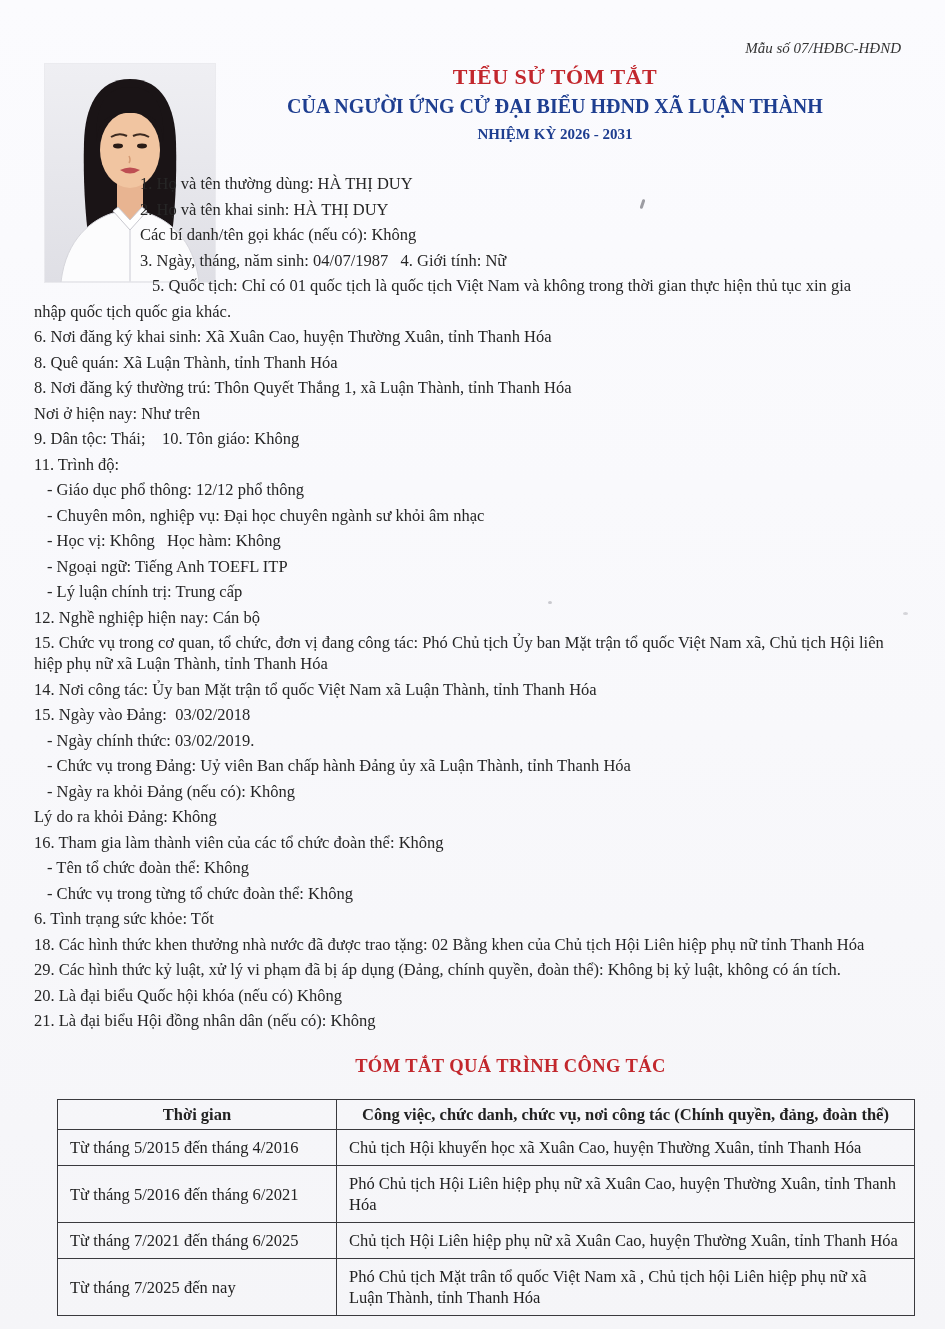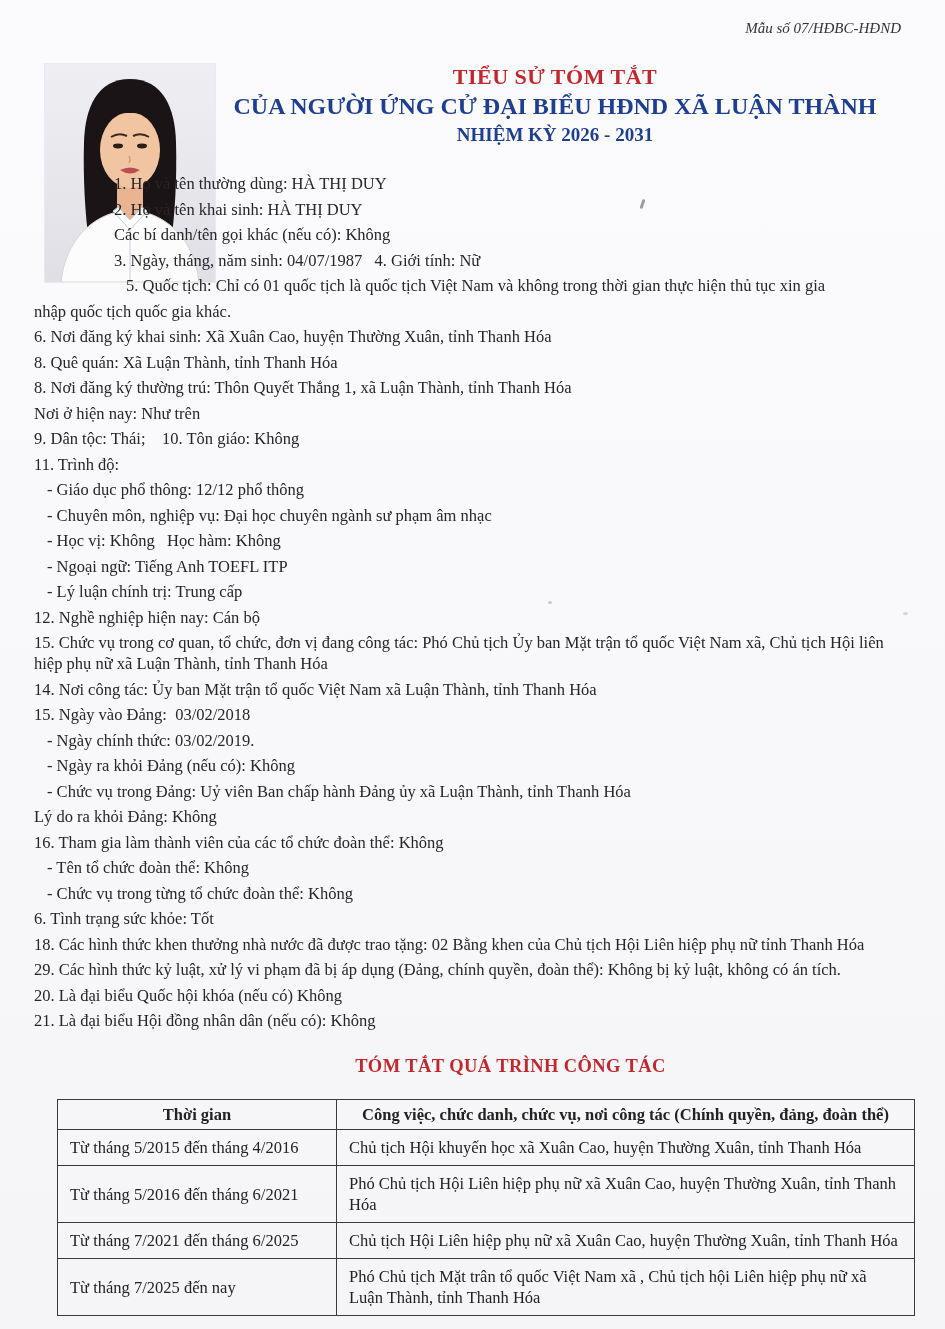--- a/index.html
+++ b/index.html
@@ -8,52 +8,52 @@
     width: 945px;
     height: 1329px;
     margin: 0 auto;
     background: linear-gradient(180deg, #fbfbfe 0%, #f8f8fb 55%, #f5f5f8 100%);
     font-family: "Liberation Serif", "DejaVu Serif", serif;
     color: #262626;
     overflow: hidden;
   }
   .form-number {
     position: absolute;
-    top: 20px; right: 44px;
+    top: 40px; right: 44px;
     font-style: italic;
     font-size: 15px;
     color: #333;
   }
   .title-block {
     margin: 12px 0 0 190px;
     padding-top: 50px;
     width: 730px;
     text-align: center;
     font-weight: bold;
   }
   .title-red   { color: #c2272d; font-size: 22px; line-height: 30px; letter-spacing: .5px; }
-  .title-blue  { color: #1e3e90; font-size: 24px; line-height: 29px; }
-  .title-blue2 { color: #1e3e90; font-size: 19px; line-height: 27px; }
+  .title-blue  { color: #1e3e90; font-size: 20px; line-height: 29px; }
+  .title-blue2 { color: #1e3e90; font-size: 15px; line-height: 27px; }
 
   .photo-frame {
     position: absolute;
     left: 45px; top: 64px;
     width: 170px; height: 218px;
     box-shadow: 0 0 0 1px rgba(120,120,130,.12);
     background: #e9e9ed;
   }
   .photo-frame svg { display: block; }
 
   .content {
     position: relative;
     margin-top: 25px;
     padding: 0 34px;
     font-size: 16.5px;
   }
-  .beside-block { margin-left: 80px; }
+  .beside-block { margin-left: 106px; }
   .line {
     margin: 0 0 4.5px 0;
     line-height: 21px;
     white-space: pre-wrap;
   }
   .line.indent5 { text-indent: 12px; }
   .line.sub { padding-left: 13px; }
 
   .section-heading {
     margin: 25px 0 0 0;
@@ -145,31 +145,31 @@
     </div>
 
     <p class="line">nhập quốc tịch quốc gia khác.</p>
     <p class="line">6. Nơi đăng ký khai sinh: Xã Xuân Cao, huyện Thường Xuân, tỉnh Thanh Hóa</p>
     <p class="line">8. Quê quán: Xã Luận Thành, tỉnh Thanh Hóa</p>
     <p class="line">8. Nơi đăng ký thường trú: Thôn Quyết Thắng 1, xã Luận Thành, tỉnh Thanh Hóa</p>
     <p class="line">Nơi ở hiện nay: Như trên</p>
     <p class="line">9. Dân tộc: Thái;    10. Tôn giáo: Không</p>
     <p class="line">11. Trình độ:</p>
     <p class="line sub">- Giáo dục phổ thông: 12/12 phổ thông</p>
-    <p class="line sub">- Chuyên môn, nghiệp vụ: Đại học chuyên ngành sư phạm âm nhạc</p>
+    <p class="line sub">- Chuyên môn, nghiệp vụ: Đại học chuyên ngành sư khỏi âm nhạc</p>
     <p class="line sub">- Học vị: Không   Học hàm: Không</p>
     <p class="line sub">- Ngoại ngữ: Tiếng Anh TOEFL ITP</p>
     <p class="line sub">- Lý luận chính trị: Trung cấp</p>
     <p class="line">12. Nghề nghiệp hiện nay: Cán bộ</p>
     <p class="line">15. Chức vụ trong cơ quan, tổ chức, đơn vị đang công tác: Phó Chủ tịch Ủy ban Mặt trận tổ quốc Việt Nam xã, Chủ tịch Hội liên hiệp phụ nữ xã Luận Thành, tỉnh Thanh Hóa</p>
     <p class="line">14. Nơi công tác: Ủy ban Mặt trận tổ quốc Việt Nam xã Luận Thành, tỉnh Thanh Hóa</p>
     <p class="line">15. Ngày vào Đảng:  03/02/2018</p>
     <p class="line sub">- Ngày chính thức: 03/02/2019.</p>
+    <p class="line sub">- Chức vụ trong Đảng: Uỷ viên Ban chấp hành Đảng ủy xã Luận Thành, tỉnh Thanh Hóa</p>
     <p class="line sub">- Ngày ra khỏi Đảng (nếu có): Không</p>
-    <p class="line sub">- Chức vụ trong Đảng: Uỷ viên Ban chấp hành Đảng ủy xã Luận Thành, tỉnh Thanh Hóa</p>
     <p class="line">Lý do ra khỏi Đảng: Không</p>
     <p class="line">16. Tham gia làm thành viên của các tổ chức đoàn thể: Không</p>
     <p class="line sub">- Tên tổ chức đoàn thể: Không</p>
     <p class="line sub">- Chức vụ trong từng tổ chức đoàn thể: Không</p>
     <p class="line">6. Tình trạng sức khỏe: Tốt</p>
     <p class="line">18. Các hình thức khen thưởng nhà nước đã được trao tặng: 02 Bằng khen của Chủ tịch Hội Liên hiệp phụ nữ tỉnh Thanh Hóa</p>
     <p class="line">29. Các hình thức kỷ luật, xử lý vi phạm đã bị áp dụng (Đảng, chính quyền, đoàn thể): Không bị kỷ luật, không có án tích.</p>
     <p class="line">20. Là đại biểu Quốc hội khóa (nếu có) Không</p>
     <p class="line">21. Là đại biểu Hội đồng nhân dân (nếu có): Không</p>
 

